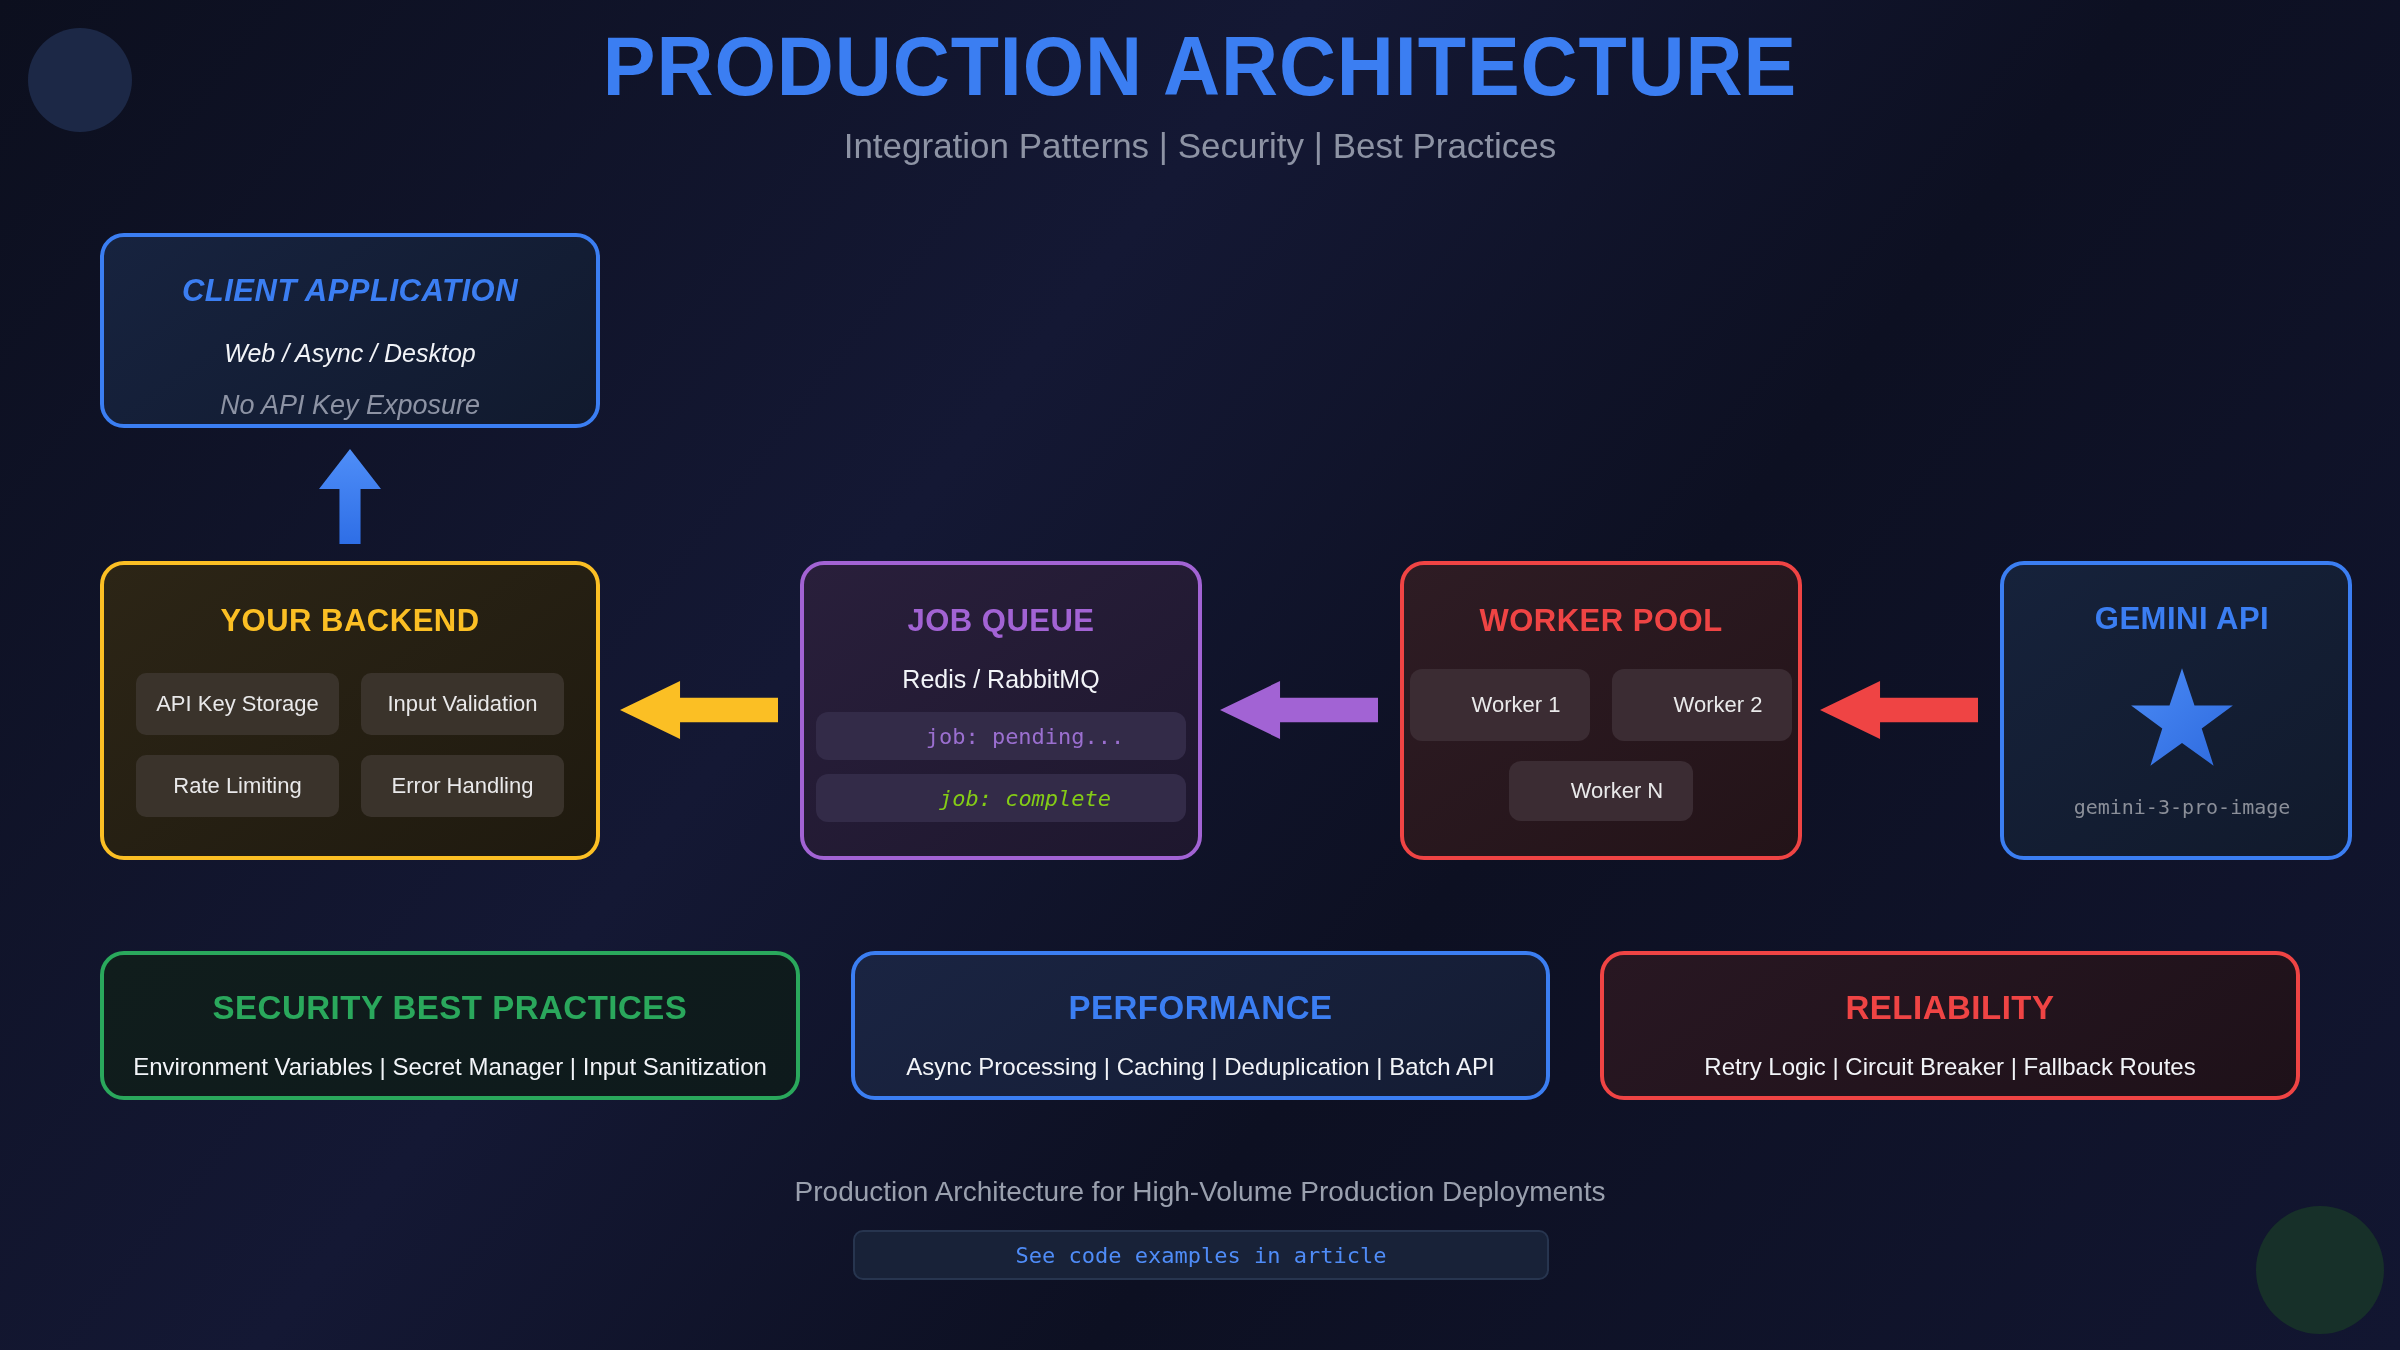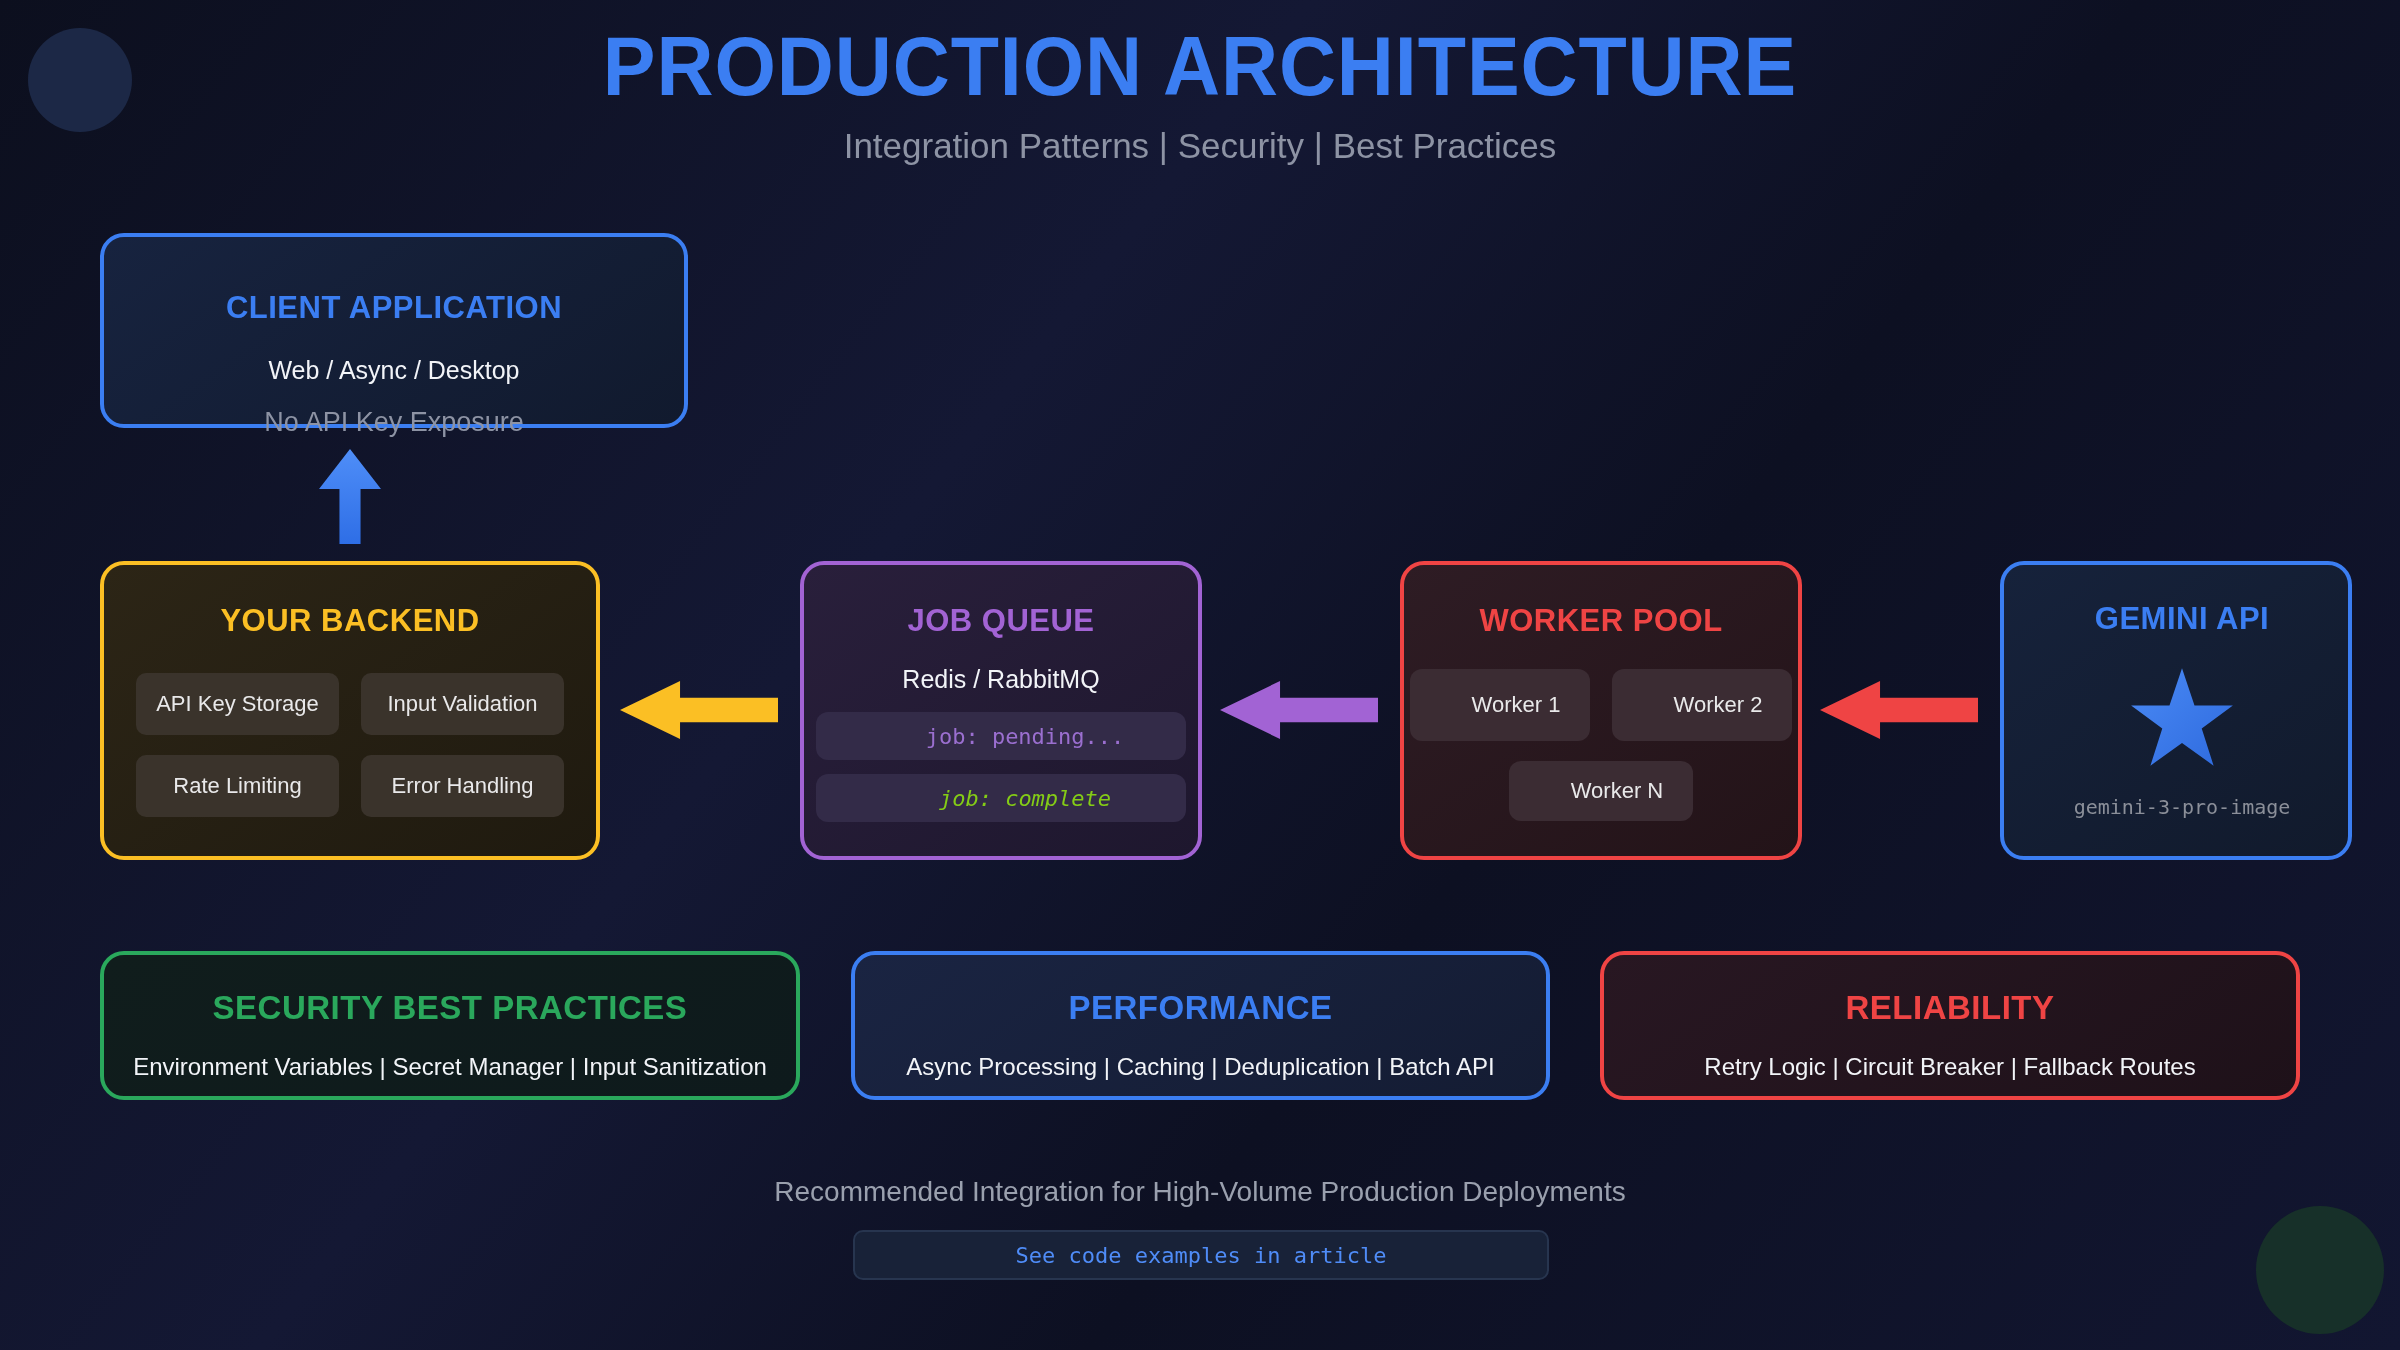--- a/index.html
+++ b/index.html
@@ -19,22 +19,22 @@
   }
   .page-subtitle {
     position:absolute; top:126px; left:0; width:100%;
     text-align:center; font-size:35px; color:#8d93a4;
   }
 
   .box { position:absolute; box-sizing:border-box; border-radius:24px; border:4px solid;
          display:flex; flex-direction:column; align-items:center; }
   .box-title { font-weight:bold; font-size:31px; letter-spacing:0.5px; text-align:center; }
 
-  .client-box { left:100px; top:233px; width:588px; height:195px;
-    border-color:var(--blue); background:linear-gradient(145deg,#17233f,#111a2e); padding-top:53px; }
+  .client-box { left:100px; top:233px; width:500px; height:195px;
+    border-color:var(--blue); background:linear-gradient(145deg,#17233f,#111a2e); padding-top:36px;font-style:italic; }
   .client-box .box-title { color:var(--blue); }
   .client-line1 { margin-top:30px; font-size:25px; color:#f2f4f8; }
   .client-line2 { margin-top:22px; font-size:27px; color:#8d93a4; }
 
   .backend-box { left:100px; top:561px; width:500px; height:299px;
     border-color:var(--yellow); background:linear-gradient(145deg,#2c2516,#1f1a0f); padding-top:38px; }
   .backend-box .box-title { color:var(--yellow); }
   .chip-grid { margin-top:34px; display:grid; grid-template-columns:1fr 1fr; gap:20px 22px; width:428px; }
   .chip { height:62px; border-radius:10px; background:#3a332b; color:#e9e9ea; font-size:22px;
           display:flex; align-items:center; justify-content:center; }
@@ -168,16 +168,16 @@
   <div class="box banner performance-box">
     <div class="box-title">PERFORMANCE</div>
     <div class="banner-body">Async Processing | Caching | Deduplication | Batch API</div>
   </div>
 
   <div class="box banner reliability-box">
     <div class="box-title">RELIABILITY</div>
     <div class="banner-body">Retry Logic | Circuit Breaker | Fallback Routes</div>
   </div>
 
-  <div class="footer-note">Recommended Integration for High-Volume Production Deployments</div>
+  <div class="footer-note">Production Architecture for High-Volume Production Deployments</div>
   <div class="footer-button">See code examples in article</div>
 
 </div>
 
 </body></html>

